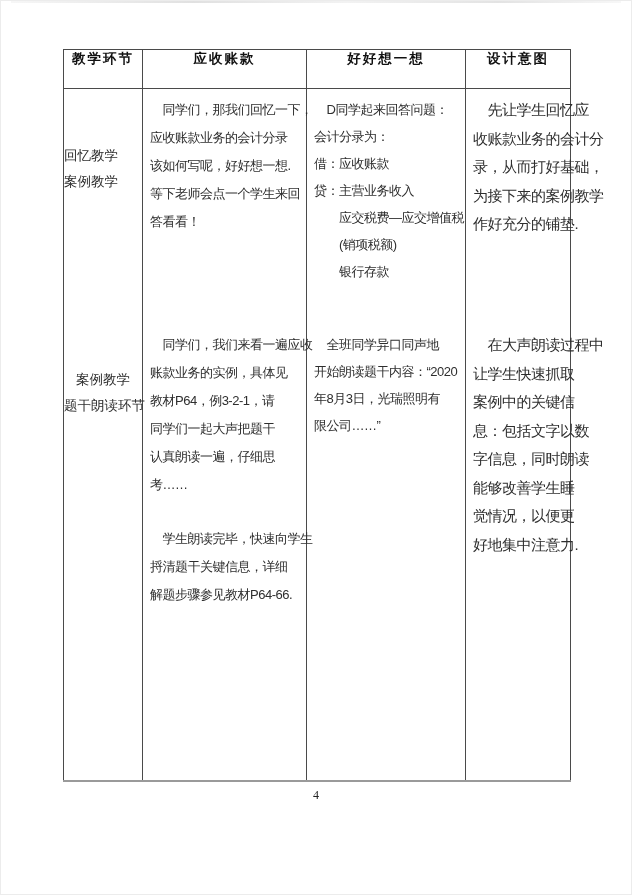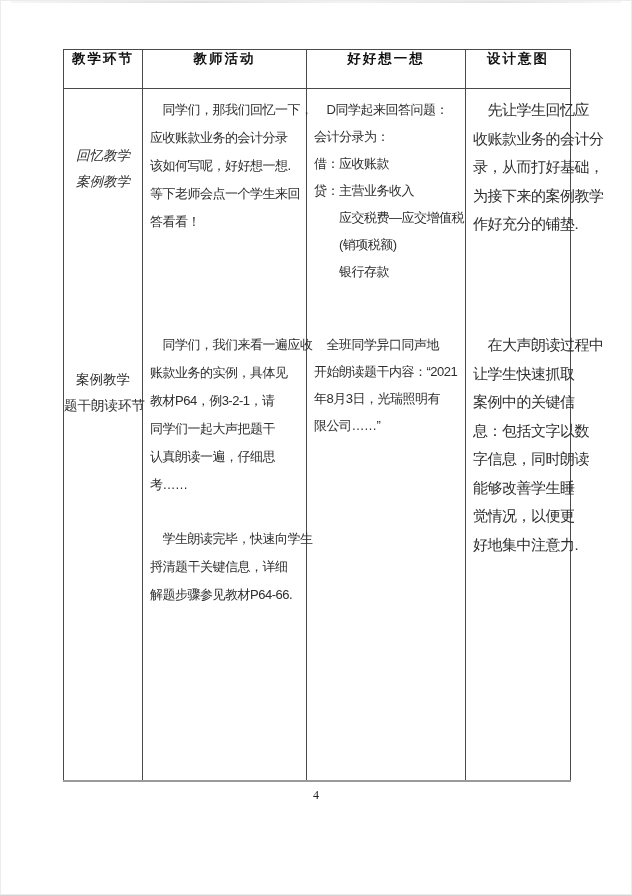--- a/index.html
+++ b/index.html
@@ -52,21 +52,21 @@
     color:#2e2e2e;
     white-space:pre;
     font-size:13px;
     letter-spacing:-0.5px;
   }
   .sec1{position:absolute;top:7px;left:7px;right:2px;}
   .sec2{position:absolute;top:242px;left:7px;right:2px;}
   .col-teacher .hw{line-height:28px;}
   .col-student .hw{line-height:27px;}
   .col-intent  .hw{line-height:28.5px;font-size:15px;}
-  .col-stage .sec1{top:54px;left:0;right:0;text-align:center;font-style:italic;}
+  .col-stage .sec1{top:54px;left:0;right:0;}
   .col-stage .sec2{top:278px;left:0;right:0;text-align:center;}
   .col-stage .hw{line-height:26px;font-size:13.5px;letter-spacing:0;}
   .para2{margin-top:26px;}
   .page-num{
     position:absolute;top:787px;left:0;width:100%;
     text-align:center;
     font-size:12px;color:#222;
     font-family:"Liberation Serif", serif;
   }
 </style>
@@ -79,21 +79,21 @@
   <table class="plan">
     <colgroup>
       <col style="width:79px">
       <col style="width:164px">
       <col style="width:159px">
       <col style="width:105px">
     </colgroup>
     <thead>
       <tr>
         <th>教学环节</th>
-        <th>教师活动</th>
+        <th>应收账款</th>
         <th>好好想一想</th>
         <th>设计意图</th>
       </tr>
     </thead>
     <tbody>
       <tr>
         <td class="body-cell col-stage">
           <div class="sec1 hw">回忆教学
 案例教学</div>
           <div class="sec2 hw">案例教学
@@ -119,21 +119,21 @@
         </td>
         <td class="body-cell col-student">
           <div class="sec1 hw">　D同学起来回答问题：
 会计分录为：
 借：应收账款
 贷：主营业务收入
 　　应交税费—应交增值税
 　　(销项税额)
 　　银行存款</div>
           <div class="sec2 hw">　全班同学异口同声地
-开始朗读题干内容：“2021
+开始朗读题干内容：“2020
 年8月3日，光瑞照明有
 限公司……”</div>
         </td>
         <td class="body-cell col-intent">
           <div class="sec1 hw">　先让学生回忆应
 收账款业务的会计分
 录，从而打好基础，
 为接下来的案例教学
 作好充分的铺垫.</div>
           <div class="sec2 hw">　在大声朗读过程中

